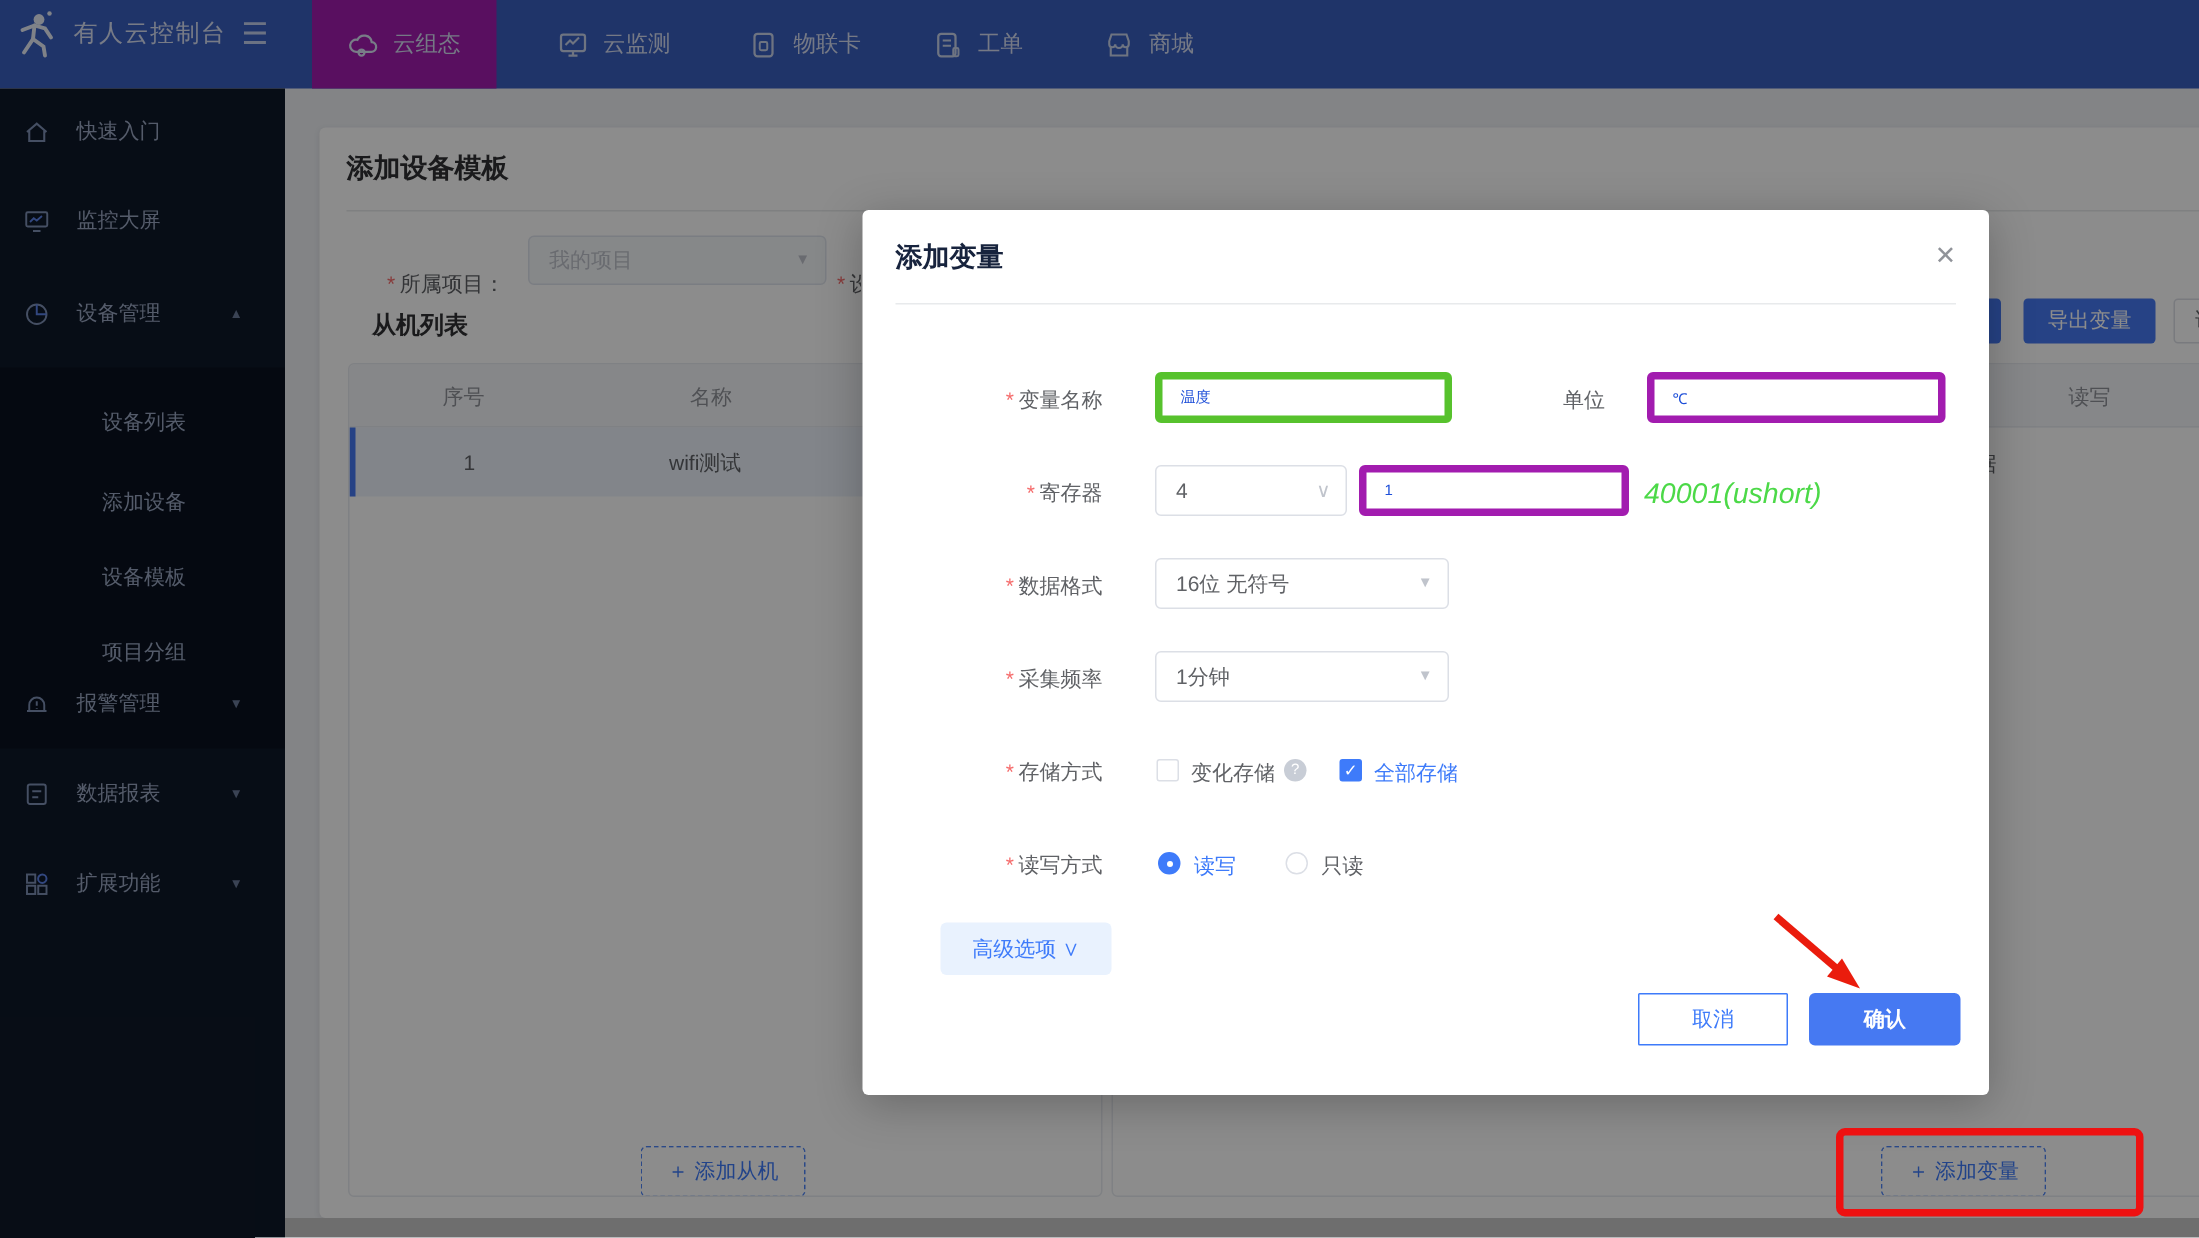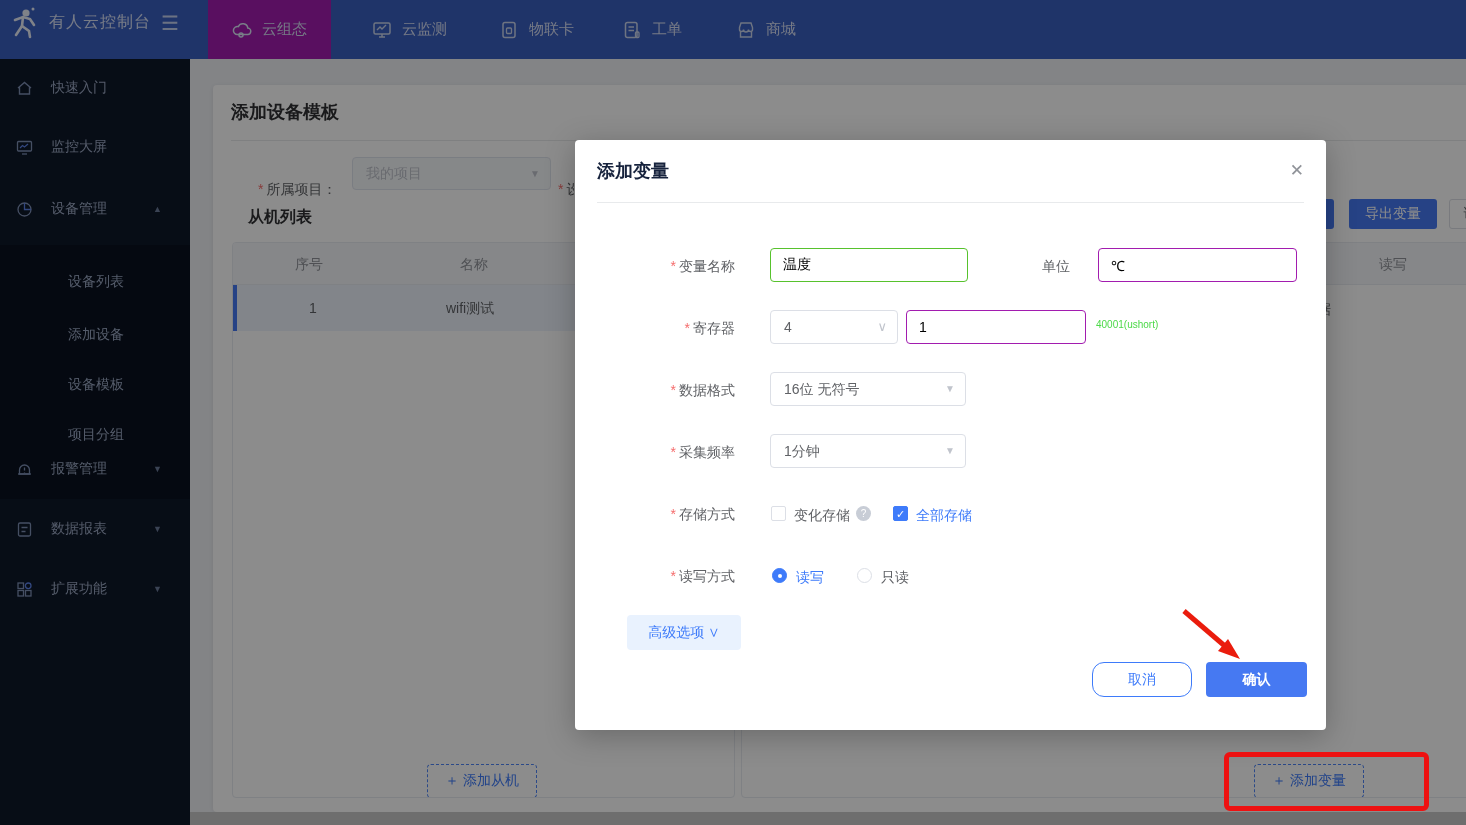--- a/index.html
+++ b/index.html
@@ -61,41 +61,41 @@
   
   .mask { position:absolute; left:0; top:0; width:1466px; height:825px; background:rgba(0,0,0,0.45); z-index:50; }
 
   
   .modal { position:absolute; left:575px; top:140px; width:751px; height:590px; background:#fff;
     border-radius:4px; box-shadow:0 6px 30px rgba(0,0,0,.25); z-index:100; }
   .modal-title { position:absolute; left:22px; top:19px; font-size:18px; font-weight:bold; color:#17233d; }
   .modal-close { position:absolute; right:22px; top:20px; font-size:17px; color:#909399; cursor:pointer; }
   .modal-divider { position:absolute; left:22px; top:62px; width:707px; height:1px; background:#e8eaec; }
   .m-label { position:absolute; font-size:14px; color:#606266; text-align:right; width:110px; }
-  .m-input { position:absolute; height:34px; border:1px solid #a21caf; border-radius:4px; font-size:14px;
-    color:#000000; padding:0 12px; font-family:"Liberation Sans", sans-serif; background:#fff; }
+  .m-input { position:absolute; height:34px; border:5px solid #a21caf; border-radius:4px; font-size:10px;
+    color:#1d4ed8; padding:0 12px; font-family:"Liberation Sans", sans-serif; background:#fff; }
   .m-select { position:absolute; height:34px; border:1px solid #dcdfe6; border-radius:4px; font-size:14px;
     color:#606266; line-height:32px; padding-left:13px; cursor:pointer; background:#fff; }
   .m-select .chev { position:absolute; right:10px; top:0; color:#c0c4cc; font-size:10px; }
   .m-select .chev2 { position:absolute; right:10px; top:0; color:#c0c4cc; font-size:13px; }
-  .green-note { position:absolute; font-size:10px; color:#4cd948; }
+  .green-note { position:absolute; font-size:19px; color:#4cd948;font-style:italic; }
   .checkbox { position:absolute; width:15px; height:15px; border:1px solid #dcdfe6; border-radius:2px; background:#fff; cursor:pointer; }
   .checkbox.checked { background:#3e7bfa; border-color:#3e7bfa; color:#fff; font-size:11px; text-align:center; line-height:14px; }
   .radio { position:absolute; width:15px; height:15px; border:1px solid #dcdfe6; border-radius:50%; background:#fff; cursor:pointer; }
   .radio.checked { background:#3e7bfa; border-color:#3e7bfa; }
   .radio.checked::after { content:""; position:absolute; left:4.5px; top:4.5px; width:4px; height:4px;
     border-radius:50%; background:#fff; }
   .opt-label { position:absolute; font-size:14px; color:#606266; cursor:pointer; }
   .opt-label.blue { color:#3e7bfa; }
   .help-circle { position:absolute; width:15px; height:15px; border-radius:50%; background:#c8cdd6; color:#fff;
     font-size:10px; text-align:center; line-height:15px; cursor:pointer; }
   .adv-btn { position:absolute; left:52px; top:475px; width:114px; height:35px; background:#e9f2fe;
     border:none; border-radius:4px; color:#3e7bfa; font-size:14px; cursor:pointer; }
   .cancel-btn { position:absolute; left:517px; top:522px; width:100px; height:35px; background:#fff;
-    border:1px solid #3e7bfa; border-radius:12px; color:#3e7bfa; font-size:14px; cursor:pointer; }
+    border:1px solid #3e7bfa; border-radius:1px; color:#3e7bfa; font-size:14px; cursor:pointer; }
   .confirm-btn { position:absolute; left:631px; top:522px; width:101px; height:35px; background:#4679f2;
     border:none; border-radius:4px; color:#fff; font-size:14px; font-weight:bold; cursor:pointer; }
 
   
   .anno-arrow { position:absolute; left:1160px; top:595px; z-index:200; pointer-events:none; }
   .anno-rect { position:absolute; left:1224px; top:752px; width:205px; height:59px; border:5px solid #ee1111;
     border-radius:6px; z-index:200; pointer-events:none; }
 </style>
 </head>
 <body>

